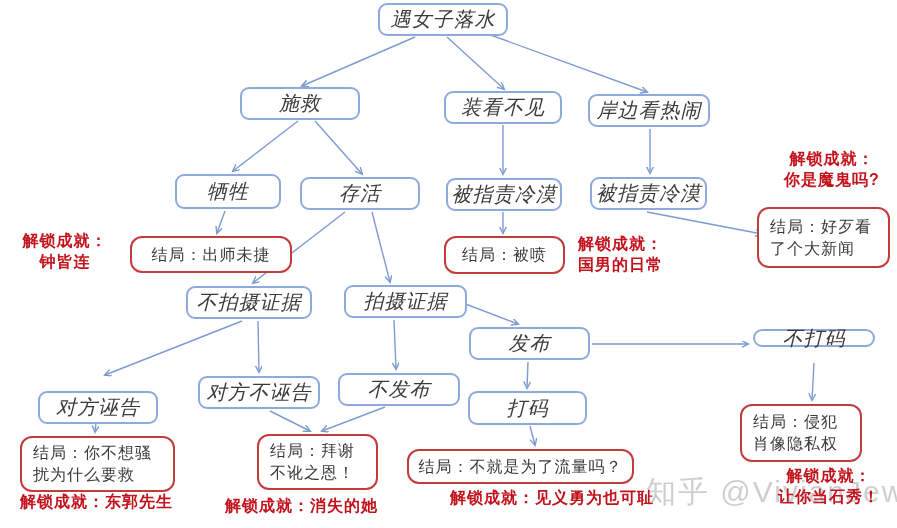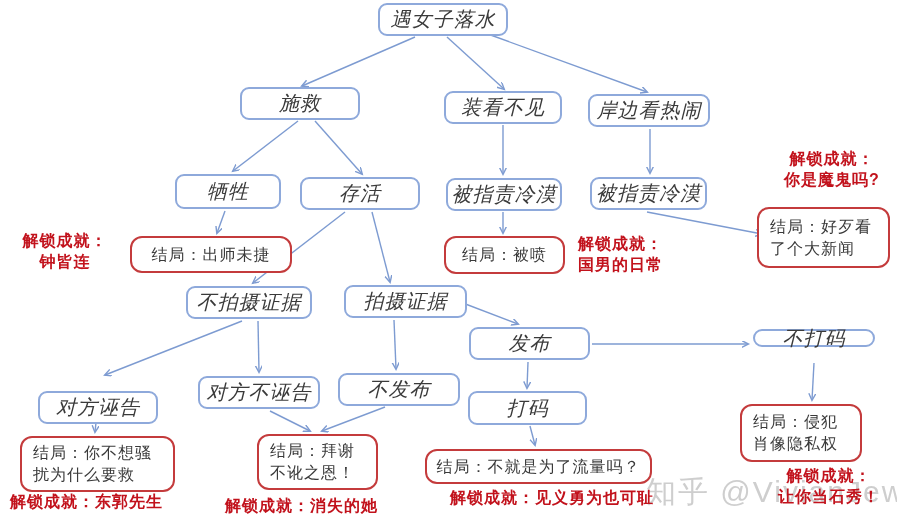--- a/index.html
+++ b/index.html
@@ -91,29 +91,29 @@
   <div class="node" style="left:468px;top:391px;width:119px;height:34px;">打码</div>
 
   <div class="ending" style="left:130px;top:236px;width:162px;height:37px;">结局：出师未捷</div>
   <div class="ending" style="left:444px;top:236px;width:121px;height:38px;">结局：被喷</div>
   <div class="ending ml2" style="left:757px;top:207px;width:133px;height:61px;">结局：好歹看
 了个大新闻</div>
   <div class="ending ml2" style="left:20px;top:436px;width:155px;height:56px;">结局：你不想骚
 扰为什么要救</div>
   <div class="ending ml2" style="left:257px;top:434px;width:121px;height:56px;">结局：拜谢
 不讹之恩！</div>
-  <div class="ending" style="left:425px;top:449px;width:227px;height:35px;">结局：不就是为了流量吗？</div>
+  <div class="ending" style="left:407px;top:449px;width:227px;height:35px;">结局：不就是为了流量吗？</div>
   <div class="ending ml2" style="left:740px;top:404px;width:122px;height:58px;">结局：侵犯
 肖像隐私权</div>
 
   <div class="ach" style="left:5px;top:231px;width:120px;">解锁成就：
 钟皆连</div>
   <div class="ach left" style="left:578px;top:234px;width:170px;">解锁成就：
 国男的日常</div>
   <div class="ach" style="left:768px;top:149px;width:128px;">解锁成就：
 你是魔鬼吗?</div>
-  <div class="ach" style="left:10px;top:492px;">解锁成就：东郭先生</div>
+  <div class="ach" style="left:20px;top:492px;">解锁成就：东郭先生</div>
   <div class="ach" style="left:225px;top:496px;">解锁成就：消失的她</div>
   <div class="ach" style="left:450px;top:488px;">解锁成就：见义勇为也可耻</div>
   <div class="ach" style="left:763px;top:466px;width:132px;">解锁成就：
 让你当石秀！</div>
 
 </div>
 
 </body></html>

